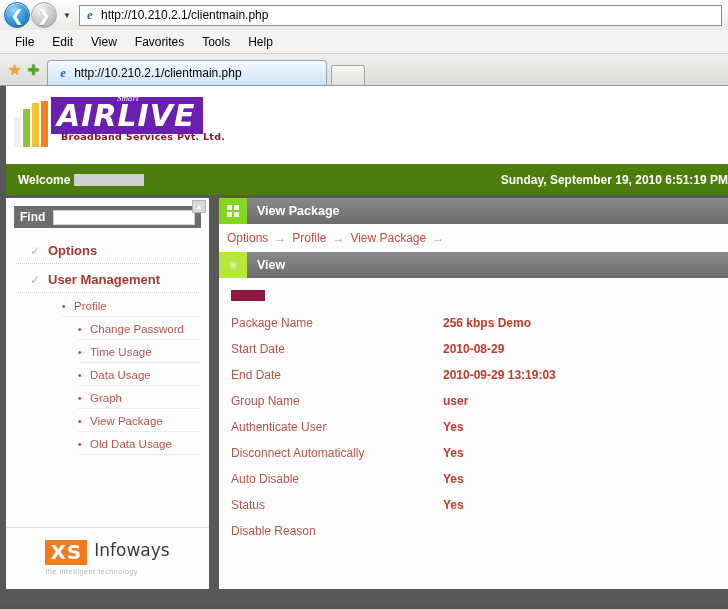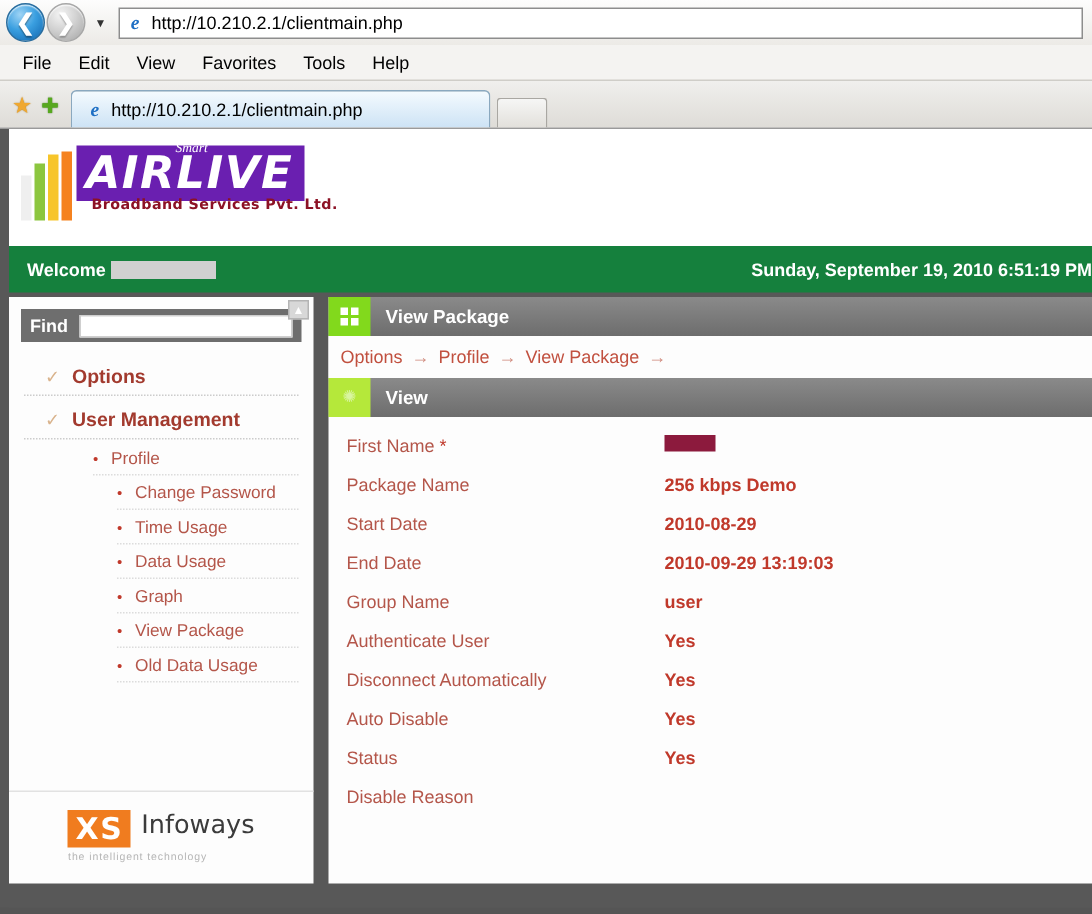--- a/index.html
+++ b/index.html
@@ -125,21 +125,21 @@
     font-size: 9px; color: #ffffff; white-space: nowrap; text-align: center;
   }
   .logo-tag {
     position: absolute; top: 34px; left: 10px;
     font-family: "DejaVu Sans", sans-serif;
     font-size: 9.5px; font-weight: bold; color: #8c1225;
     white-space: nowrap; letter-spacing: .3px;
   }
 
   .welcome-band {
-    height: 34px; background: #15803d; display: flex; align-items: center;
+    height: 34px; background: #4d7c0f; display: flex; align-items: center;
     position: relative; padding-left: 12px;
     border-bottom: 3px solid #585858;
   }
   .welcome-text {
     font-size: 12px; font-weight: bold; color: #ffffff;
   }
   .welcome-redact {
     display: inline-block; width: 70px; height: 12px;
     background: #d0d0d0; margin-left: 4px; vertical-align: -2px;
   }
@@ -414,24 +414,20 @@
 
         <div class="panel-header">
           <div class="panel-icon icon-lime">
             <span class="sun-glyph">✺</span>
           </div>
           <div class="panel-title">View</div>
         </div>
 
         <div class="view-table">
           <div class="v-row">
-            <span class="v-label">
-              <span>First Name</span>
-              <span class="v-req">*</span>
-            </span>
             <span class="v-value">
               <span class="v-redact"></span>
             </span>
           </div>
           <div class="v-row">
             <span class="v-label">Package Name</span>
             <span class="v-value">256 kbps Demo</span>
           </div>
           <div class="v-row">
             <span class="v-label">Start Date</span>

